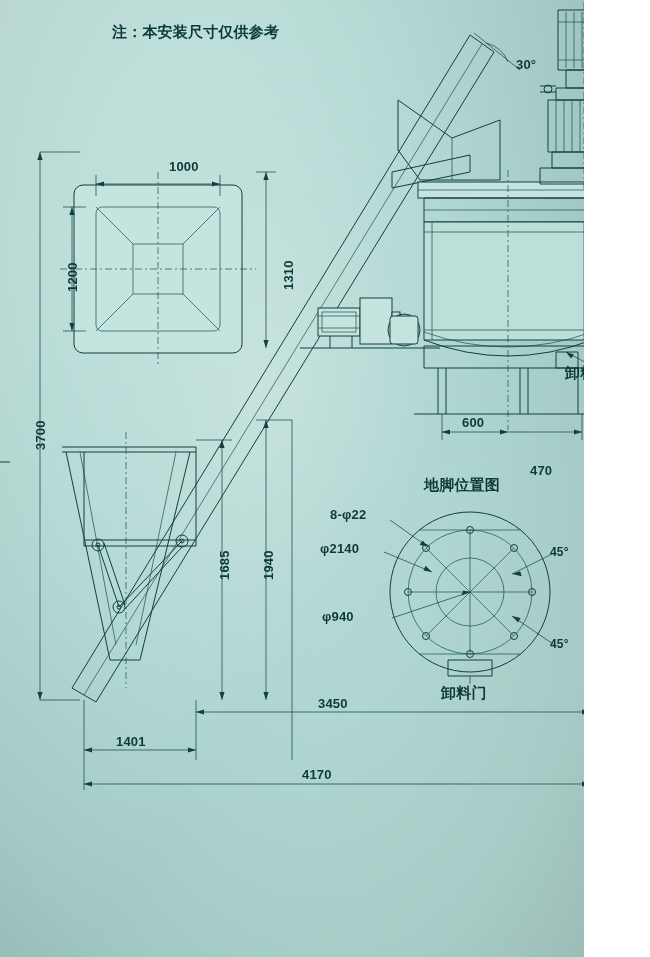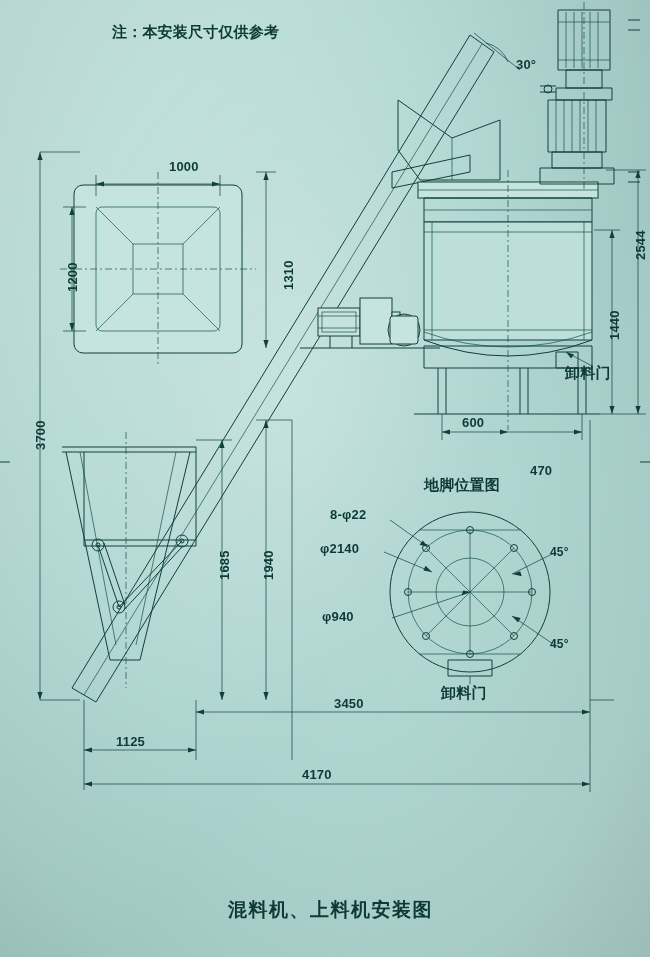--- a/index.html
+++ b/index.html
@@ -2,21 +2,21 @@
 <html><head>
 <meta charset="utf-8">
 <style>
   html, body {
     margin: 0;
     padding: 0;
     background: #ffffff;
   }
   #sheet {
     position: relative;
-    width: 650px;
+    width: 584px;
     height: 957px;
     overflow: hidden;
     background: #b8dcd8;
     font-family: "Liberation Sans", sans-serif;
     color: #11302e;
   }
   
   #paper-tint {
     position: absolute;
     inset: 0;
@@ -441,23 +441,23 @@
   <div class="txt dimtxt vert" style="left:608px; top:340px; transform:rotate(-90deg);">1440</div>
 
   <div class="txt dimtxt" style="left:462px; top:416px;">600</div>
 
   <div class="txt dimtxt" style="left:530px; top:416px;margin-top:48px;">470</div>
 
   <div class="txt dimtxt vert" style="left:218px; top:580px; transform:rotate(-90deg);">1685</div>
 
   <div class="txt dimtxt vert" style="left:262px; top:580px; transform:rotate(-90deg);">1940</div>
 
-  <div class="txt dimtxt" style="left:318px; top:697px;margin-left:16px;">3450</div>
-
-  <div class="txt dimtxt" style="left:116px; top:735px;">1125</div>
+  <div class="txt dimtxt" style="left:318px; top:697px;">3450</div>
+
+  <div class="txt dimtxt" style="left:116px; top:735px;">1401</div>
 
   <div class="txt dimtxt" style="left:302px; top:768px;">4170</div>
 
   <div class="txt dimtxt" style="left:516px; top:58px;">30°</div>
 
   <div class="txt dimtxt-sm" style="left:550px; top:546px;">45°</div>
 
   <div class="txt dimtxt-sm" style="left:550px; top:638px;">45°</div>
 
   <div class="txt lbl-cn cn" style="left:424px; top:478px;text-align:center;">地脚位置图</div>
@@ -465,15 +465,14 @@
   <div class="txt dimtxt" style="left:330px; top:508px;">8-φ22</div>
 
   <div class="txt dimtxt" style="left:320px; top:542px;">φ2140</div>
 
   <div class="txt dimtxt" style="left:322px; top:610px;">φ940</div>
 
   <div class="txt lbl-cn cn" style="left:441px; top:686px;">卸料门</div>
 
   <div class="txt lbl-cn cn" style="left:565px; top:366px;">卸料门</div>
 
-  <div class="txt title cn" style="left:228px; top:900px;">混料机、上料机安装图</div>
 
 </div>
 
 </body></html>

